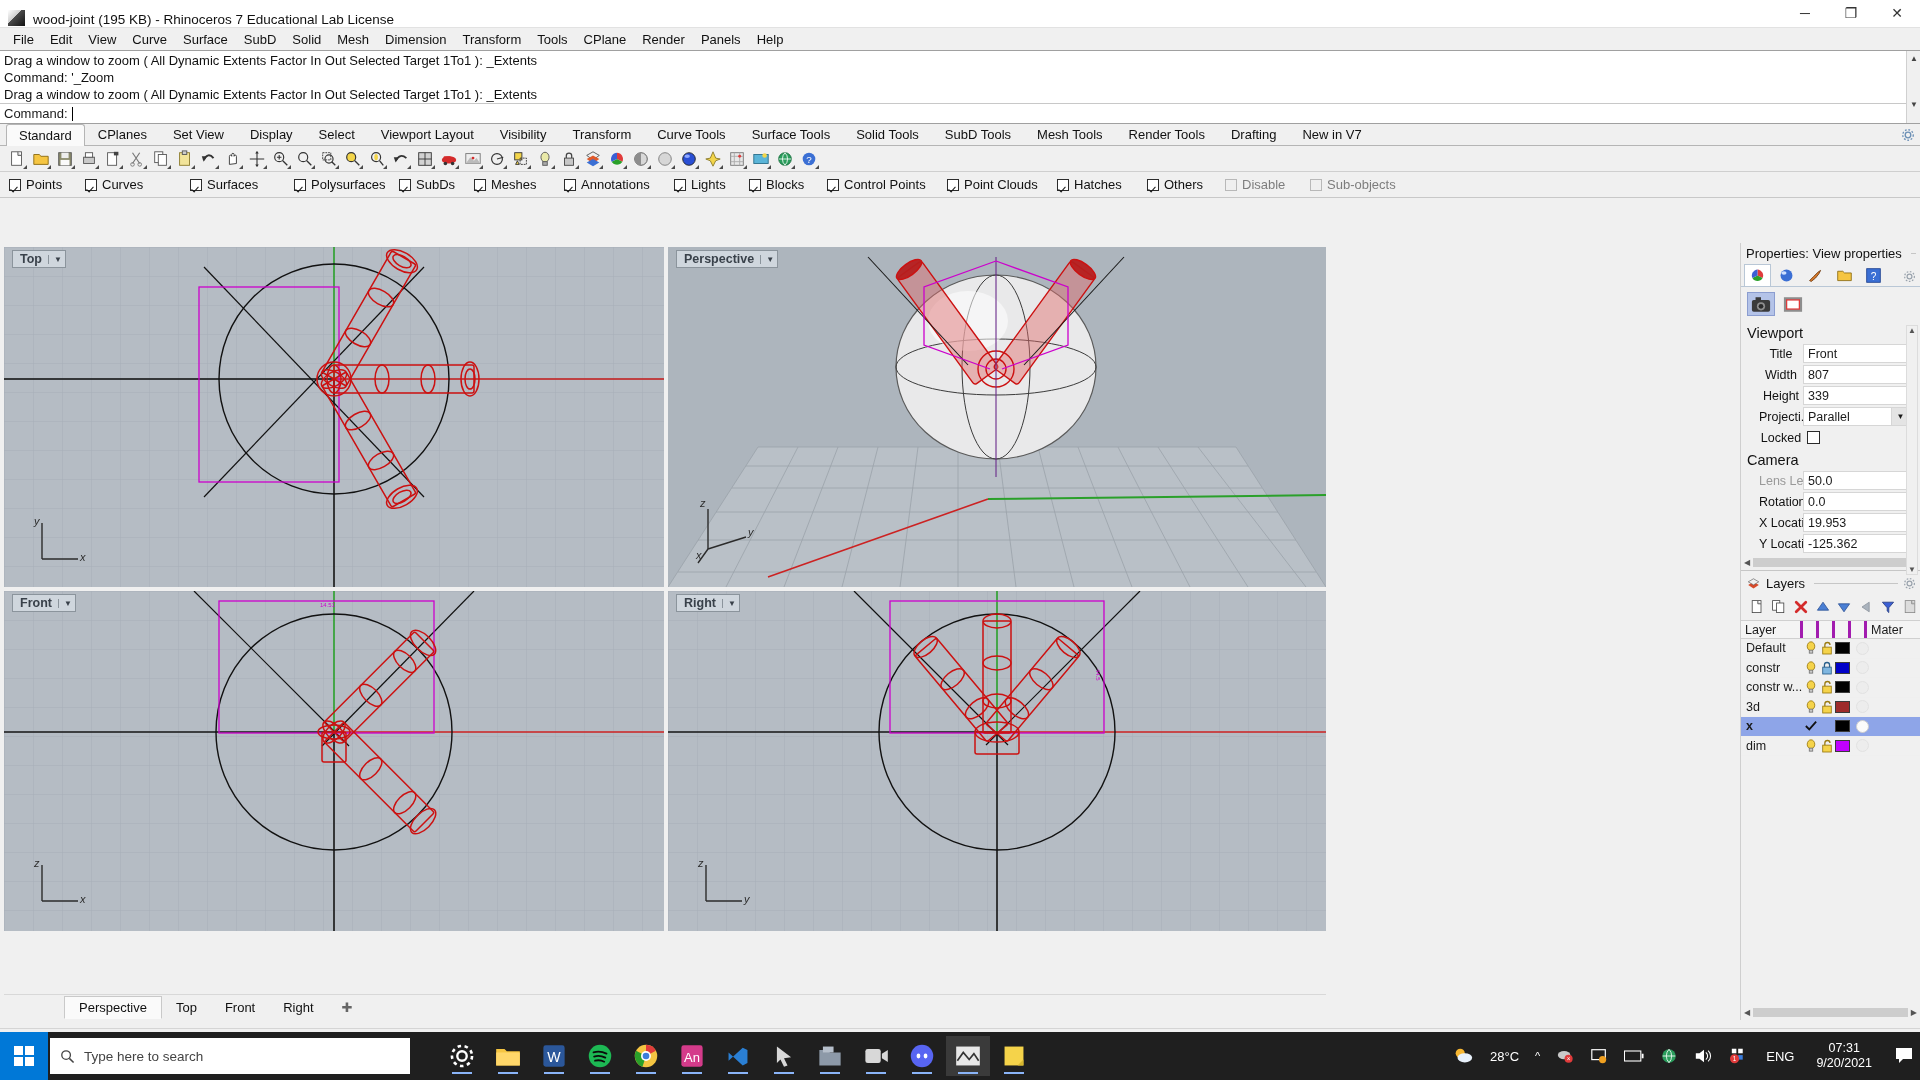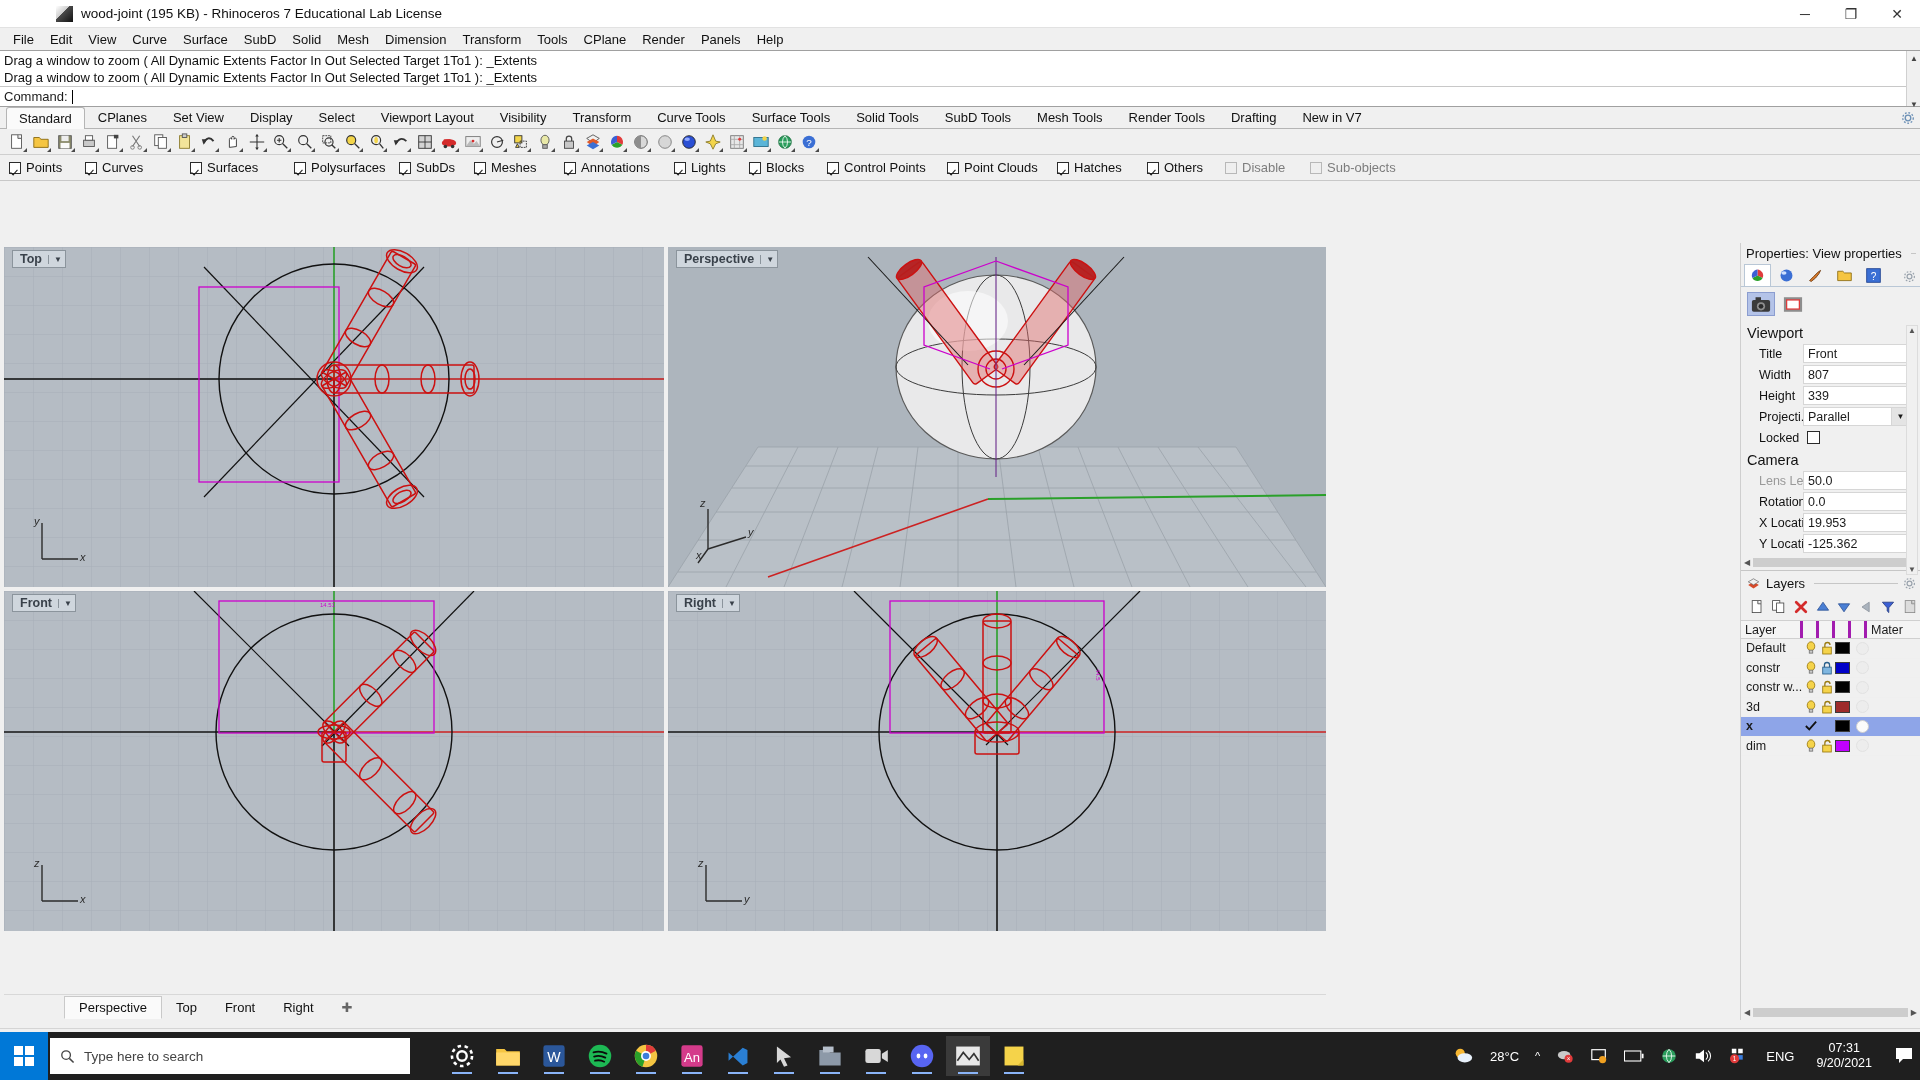--- a/index.html
+++ b/index.html
@@ -6,23 +6,22 @@
   html, body {
     width:1920px; height:1080px; overflow:hidden;
     font-family:"Liberation Sans", sans-serif;
     font-size:13px; color:#1a1a1a;
     background:#f0f0f0;
   }
   #app { position:relative; width:1920px; height:1080px; }
 
   
   .titlebar {
-    height:28px; background:#ffffff; display:flex; align-items:center;
+    height:28px; background:#ffffff; display:flex; align-items:flex-end;
     border-bottom:1px solid #e2e2e2;
-    padding-left:48px;
   }
   .tb-icon { width:20px; height:18px; margin:0 6px 0 7px; flex:none; position:relative; }
   .tb-icon .g1 { position:absolute; left:1px; top:1px; width:17px; height:16px;
     background:linear-gradient(135deg,#fff 0%,#cfcfcf 40%,#4a4a4a 42%,#111 100%); }
   .tb-title { font-size:13.5px; color:#111; }
   .tb-btns { margin-left:auto; display:flex; height:28px; }
   .tb-btn { width:46px; height:28px; display:flex; align-items:center; justify-content:center;
     font-size:14px; color:#333; }
 
   
@@ -109,21 +108,21 @@
   .ptab { width:27px; height:22px; display:flex; align-items:center; justify-content:center;
      border:1px solid transparent; border-bottom:none; }
   .ptab.active { background:#fff; border-color:#b9c7d6; }
   .ptabs .gear { margin-left:auto; margin-right:4px; margin-bottom:3px; }
   .subbtns { display:flex; gap:4px; padding:5px 0 5px 6px; }
   .sbtn { width:28px; height:24px; display:flex; align-items:center; justify-content:center;
      border:1px solid transparent; }
   .sbtn.sel { background:#b4c3e8; border-color:#8b9dd0; }
   .proptitle { font-size:14.5px; padding:4px 0 2px 6px; color:#111; }
   .prow { display:flex; align-items:center; height:21px; font-size:12.5px; }
-  .prow .k { width:62px; padding-left:18px; color:#111; white-space:nowrap; overflow:hidden; }
+  .prow .k { width:62px; padding-left:18px; color:#111; white-space:nowrap; overflow:hidden;text-align:center; }
   .prow .k.dim { color:#999; }
   .prow .v { flex:1; background:#fff; border:1px solid #d6d6d6; height:19px;
      display:flex; align-items:center; padding-left:4px; margin-right:10px;
      white-space:nowrap; overflow:hidden; }
   .prow .v.combo { padding-right:0;text-align:right; }
   .prow .v .dd { margin-left:auto; width:18px; height:17px; background:#e4e4e4;
      border-left:1px solid #d6d6d6; display:flex; align-items:center; justify-content:center;
      font-size:8px; }
   .prow .v.plain { background:transparent; border:none; }
   .prow .v .chk { width:13px; height:13px; border:1px solid #2b2b2b; background:#fff; }
@@ -208,20 +207,21 @@
       <div class="menu-item">Tools</div>
       <div class="menu-item">CPlane</div>
       <div class="menu-item">Render</div>
       <div class="menu-item">Panels</div>
       <div class="menu-item">Help</div>
     </div>
 
   <div class="cmdarea">
     <div class="cmdhist" id="cmdhist">
         <div class="cmdline-row">Drag a window to zoom ( All  Dynamic  Extents  Factor  In  Out  Selected  Target  1To1 ): _Extents</div>
+        <div class="cmdline-row">Command: '_Zoom</div>
         <div class="cmdline-row">Drag a window to zoom ( All  Dynamic  Extents  Factor  In  Out  Selected  Target  1To1 ): _Extents</div>
       </div>
     <div class="cmdprompt">
       <b>Command:</b>
       <span class="caret"></span>
       <span></span>
     </div>
     <div class="cmd-scroll">
       <div class="arr">▲</div>
       <div style="height:32px"></div>

